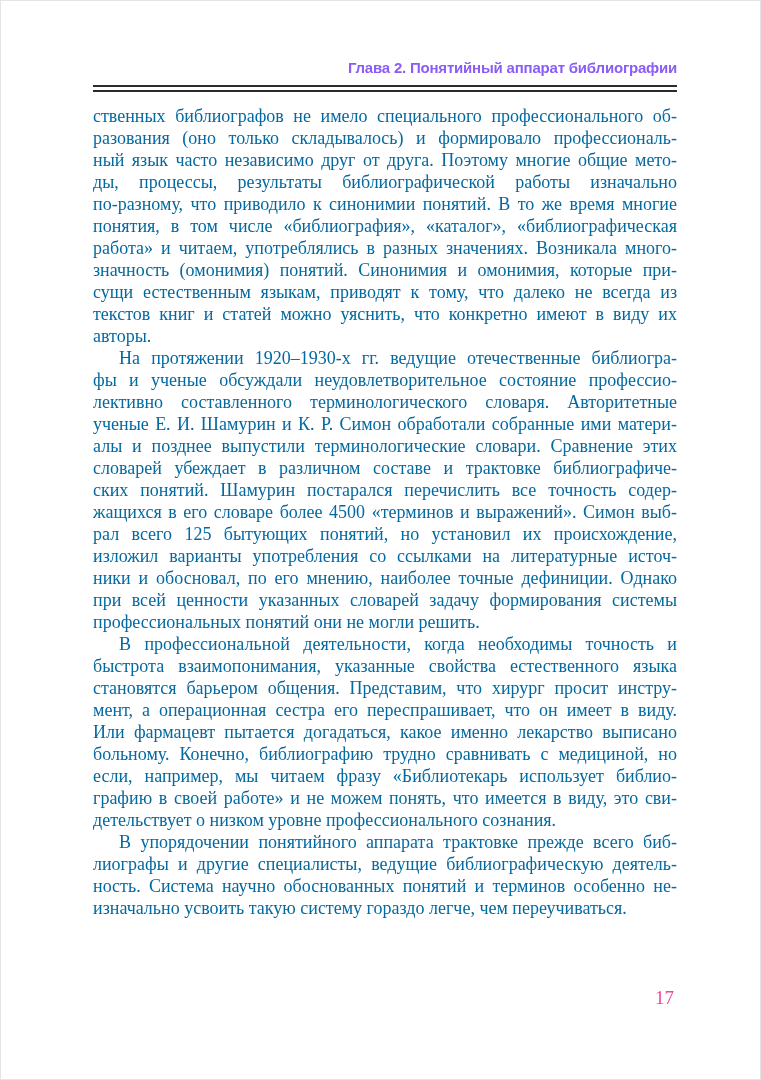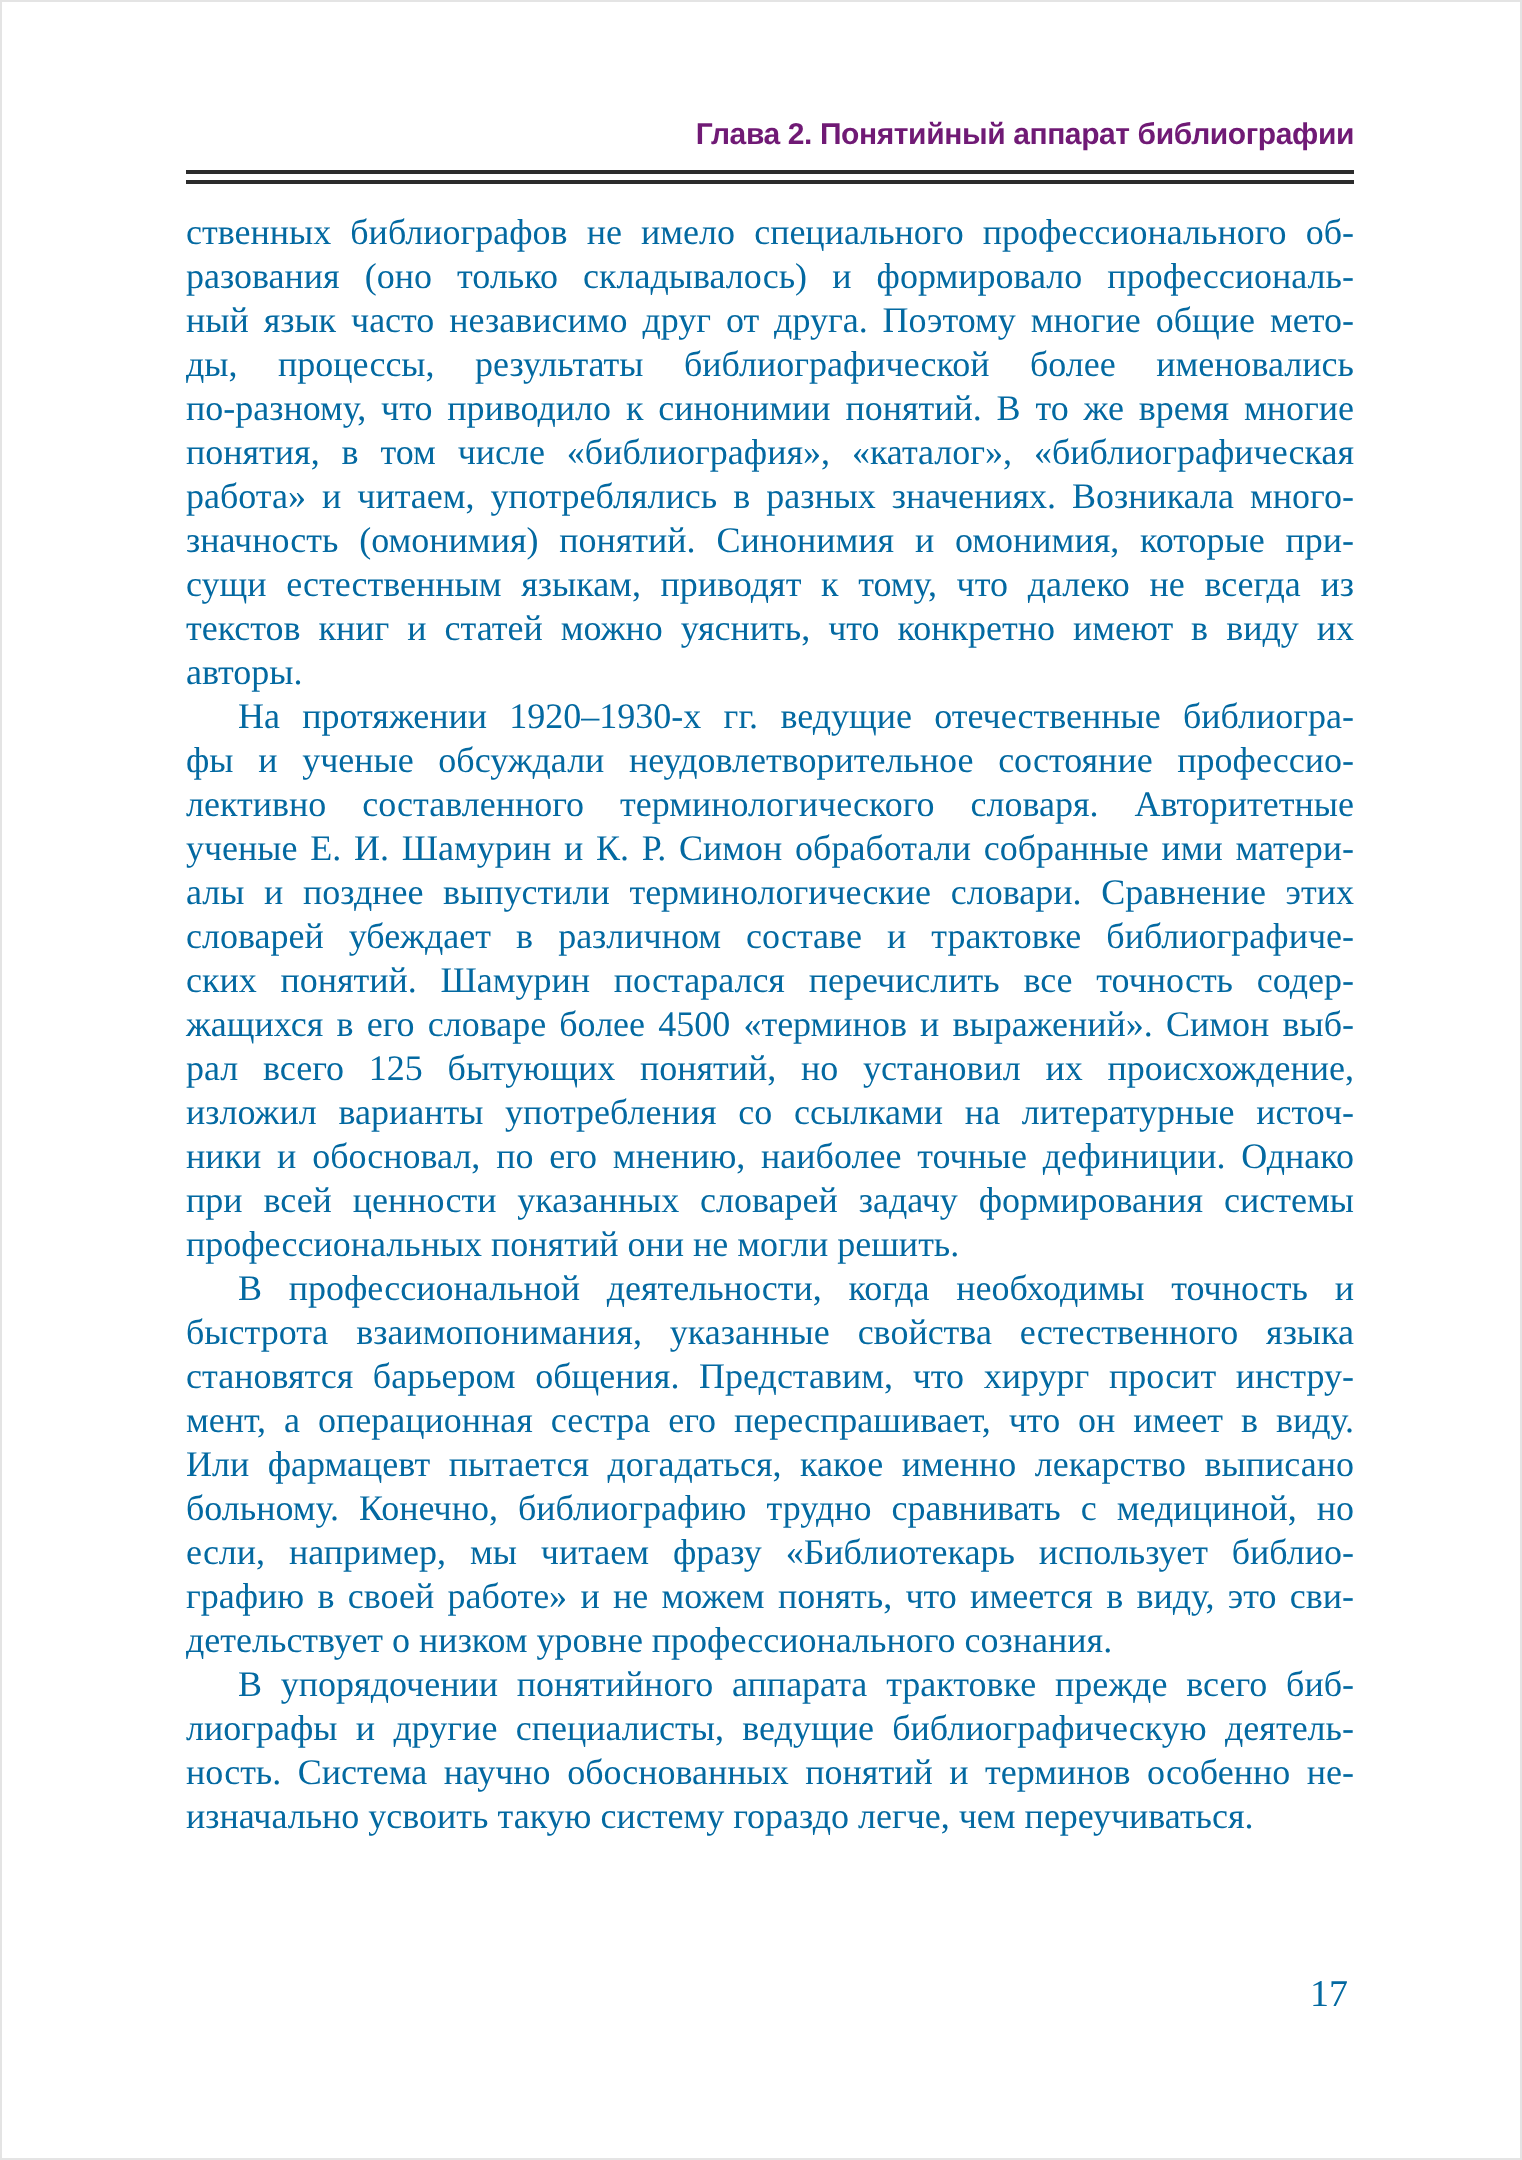--- a/index.html
+++ b/index.html
@@ -17,21 +17,21 @@
     overflow: hidden;
     color: #1f1f1f;
   }
   .running-head {
     margin: 58px 83px 0 92px;
     text-align: right;
     font-family: "Liberation Sans", sans-serif;
     font-size: 15px;
     font-weight: 600;
     letter-spacing: -0.2px;
-    color: #701a75;
+    color: #8b5cf6;
     line-height: 18px;
   }
   .double-rule {
     margin: 8px 83px 0 92px;
     height: 7px;
     border-top: 2px solid #2b2b2b;
     border-bottom: 2px solid #2b2b2b;
     box-sizing: border-box;
   }
   .body-text {
@@ -53,35 +53,35 @@
   }
   .para.indent .line:first-child {
     text-indent: 26px;
   }
   .page-number {
     position: absolute;
     right: 86px;
     top: 986px;
     font-family: "Liberation Serif", "DejaVu Serif", serif;
     font-size: 19px;
-    color: #0369a1;
+    color: #ec4899;
   }
 </style>
 </head>
 <body>
 
 <div class="page">
   <div class="running-head">Глава 2. Понятийный аппарат библиографии</div>
   <div class="double-rule"></div>
   <div class="body-text">
       <div class="para">
         <div class="line just">ственных библиографов не имело специального профессионального об-</div>
         <div class="line just">разования (оно только складывалось) и формировало профессиональ-</div>
         <div class="line just">ный язык часто независимо друг от друга. Поэтому многие общие мето-</div>
-        <div class="line just">ды, процессы, результаты библиографической более именовались</div>
+        <div class="line just">ды, процессы, результаты библиографической работы изначально</div>
         <div class="line just">по-разному, что приводило к синонимии понятий. В то же время многие</div>
         <div class="line just">понятия, в том числе «библиография», «каталог», «библиографическая</div>
         <div class="line just">работа» и читаем, употреблялись в разных значениях. Возникала много-</div>
         <div class="line just">значность (омонимия) понятий. Синонимия и омонимия, которые при-</div>
         <div class="line just">сущи естественным языкам, приводят к тому, что далеко не всегда из</div>
         <div class="line just">текстов книг и статей можно уяснить, что конкретно имеют в виду их</div>
         <div class="line">авторы.</div>
       </div>
       <div class="para indent">
         <div class="line just">На протяжении 1920–1930-х гг. ведущие отечественные библиогра-</div>

